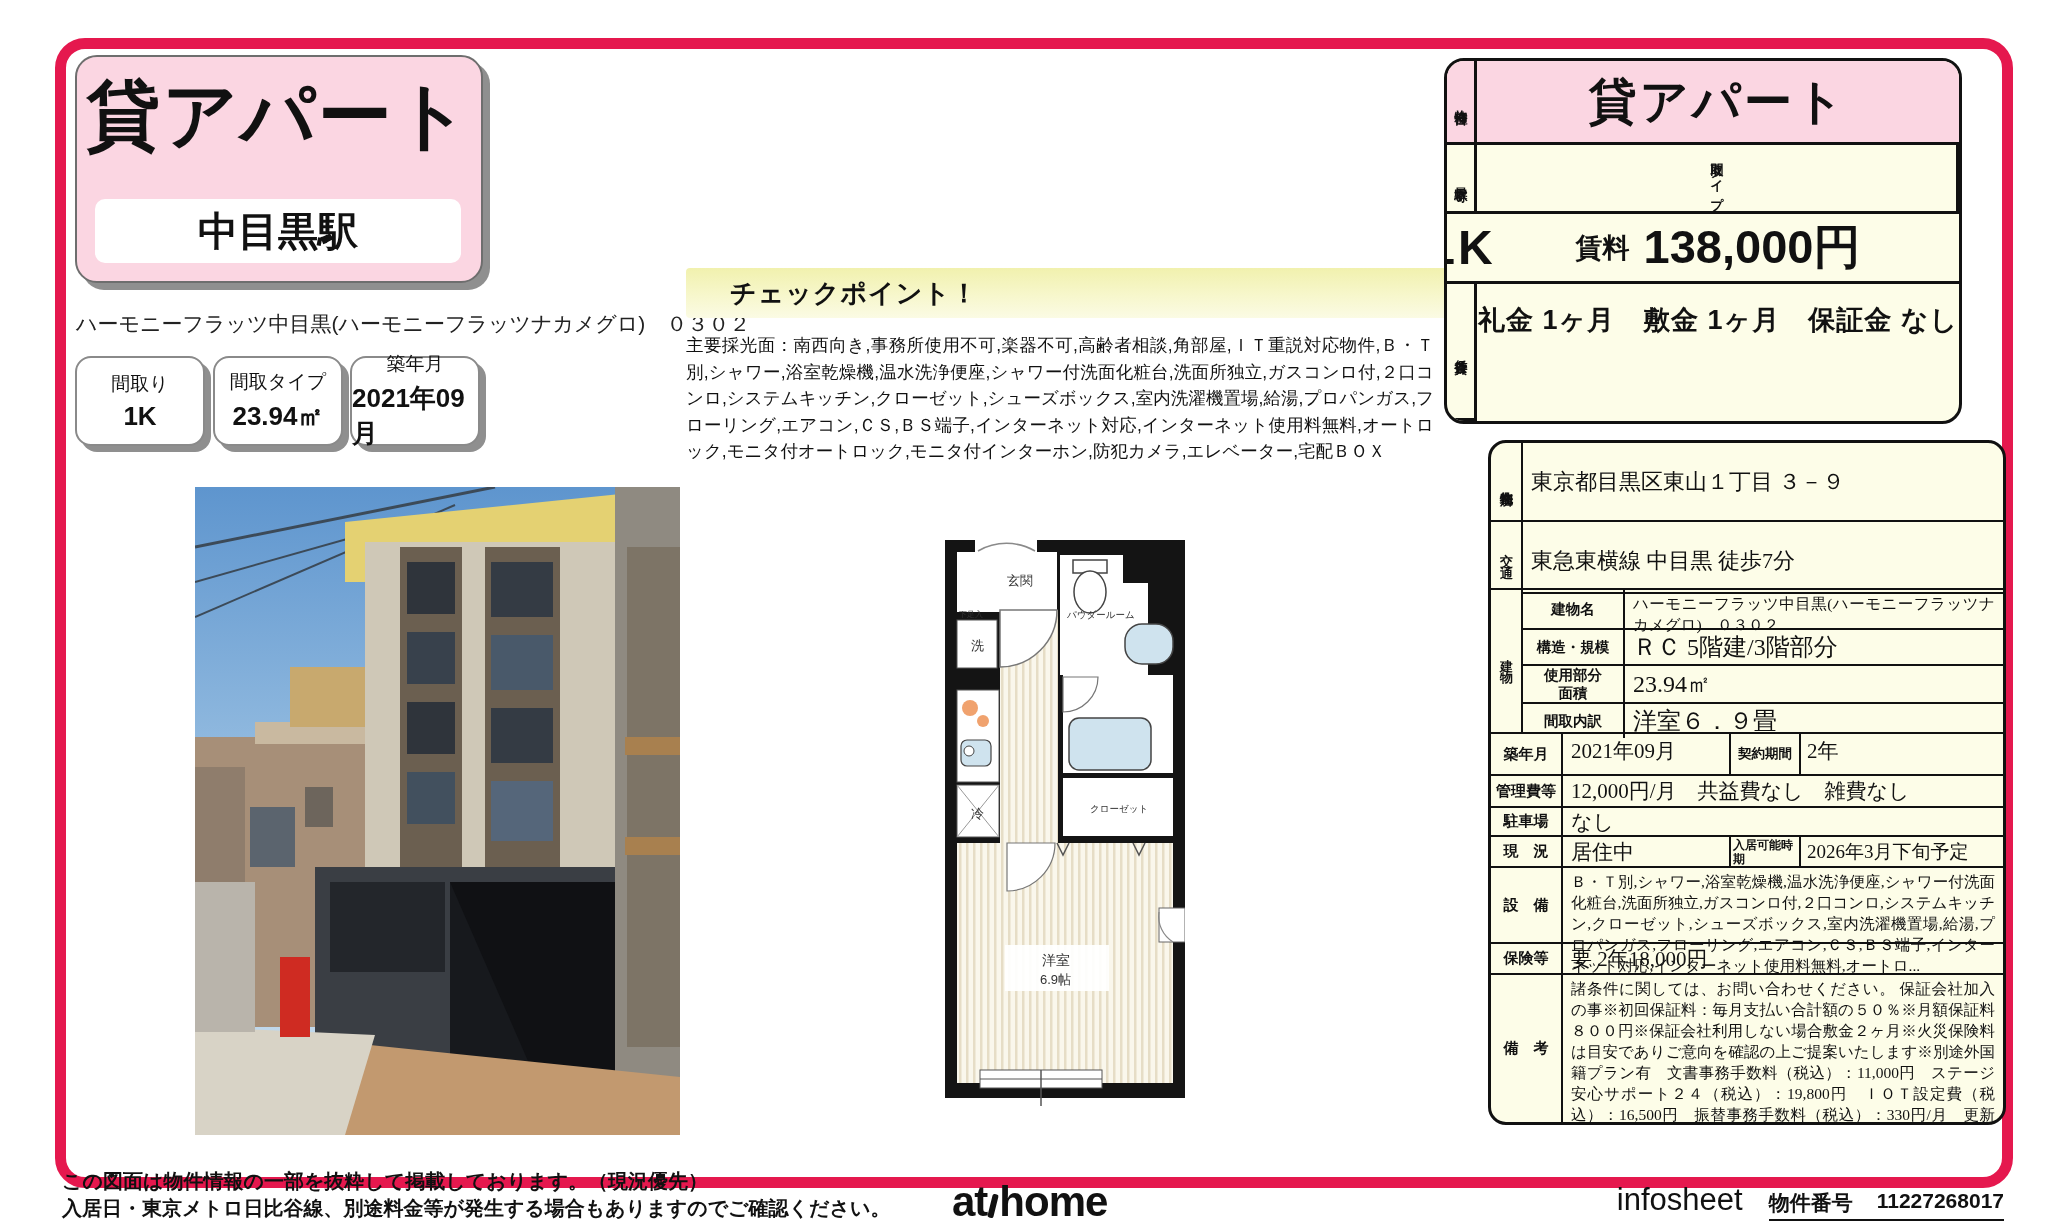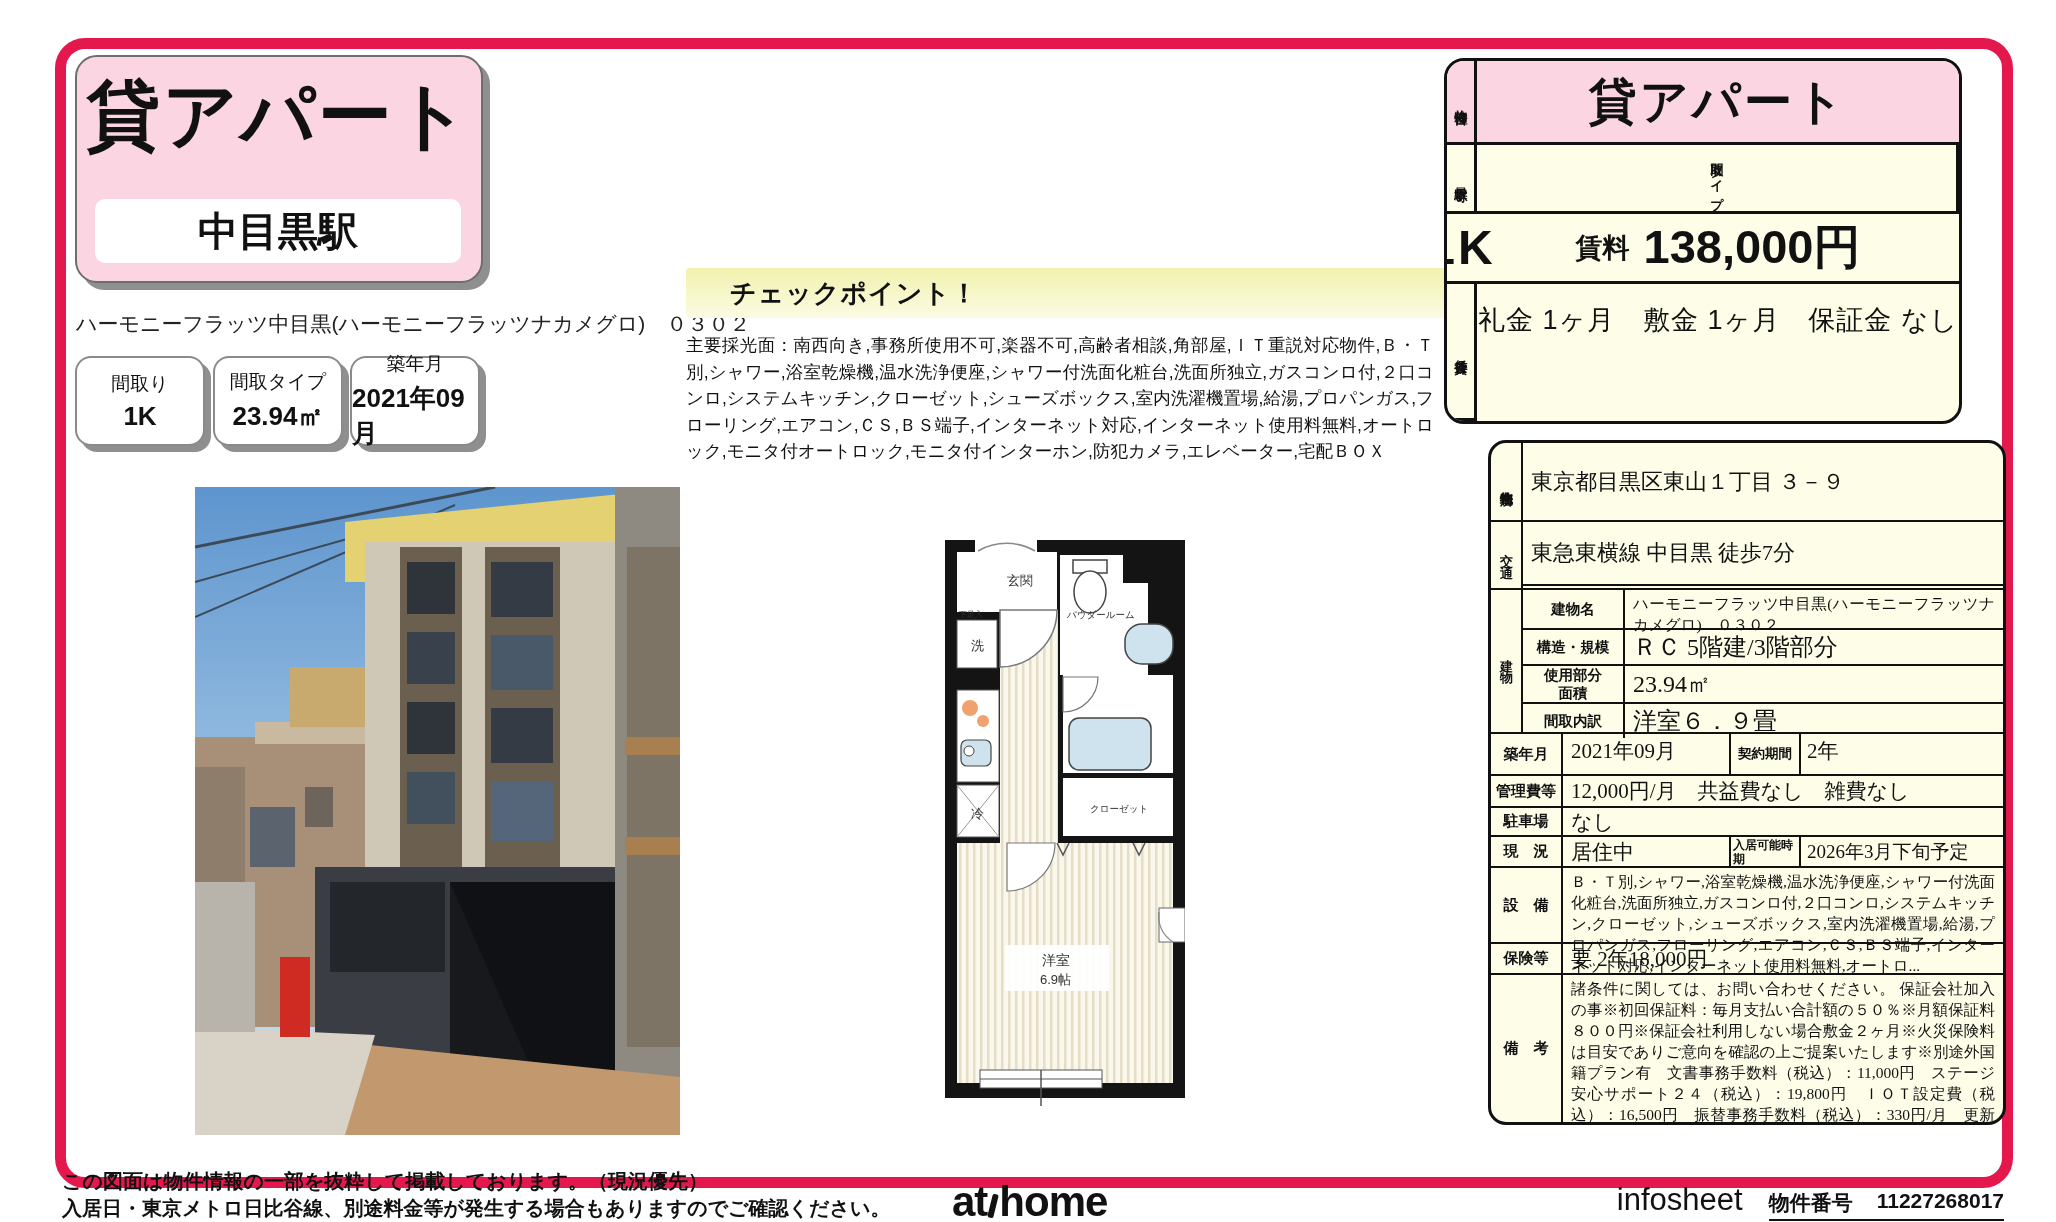--- a/index.html
+++ b/index.html
@@ -40,21 +40,21 @@
       border:3px solid #111;border-radius:20px;overflow:hidden;
       display:grid;grid-template-columns:30px 1fr;grid-template-rows:84px 69px 70px 72px 1fr;}
   .t1 .cell{border-bottom:3px solid #111;display:flex;align-items:center;justify-content:center;}
   .t1 .vlab{border-right:3px solid #111;writing-mode:vertical-rl;text-orientation:upright;
             font-size:13px;font-weight:bold;letter-spacing:1px;padding:2px 0;}
   .t1 .pink{background:#FBD6E2;}
   .t1 .big{font-size:48px;font-weight:bold;letter-spacing:3px;}
   .t1 .last{border-bottom:none;}
   .t1 .rentlab{font-size:27px;font-weight:bold;margin-right:14px;}
   .t1 .rentval{font-size:47px;font-weight:bold;}
-  .t1 .terms{font-size:27px;font-weight:normal;letter-spacing:1px;}
+  .t1 .terms{font-size:27px;font-weight:bold;letter-spacing:1px;}
 
   
   .t2{position:absolute;left:1488px;top:440px;width:512px;background:#FDFDE8;
       border:3px solid #111;border-radius:18px;overflow:hidden;font-size:15px;}
   .t2 .row{display:flex;border-bottom:2.5px solid #111;align-items:stretch;}
   .t2 .row.last{border-bottom:none;}
   .t2 .vlab{width:30px;min-width:30px;border-right:2.5px solid #111;writing-mode:vertical-rl;
             text-orientation:upright;display:flex;align-items:center;justify-content:center;
             font-weight:bold;font-size:13px;}
   .t2 .vlab.sp{letter-spacing:12px;}
@@ -66,21 +66,21 @@
            font-family:"Liberation Serif","DejaVu Serif",serif;font-size:22px;}
   .t2 .val.sm{font-size:15.5px;line-height:1.35;align-items:flex-start;padding-top:4px;text-align:justify;}
   .t2 .val.md{font-size:24px;}
   .t2 .sub{width:64px;min-width:64px;border-left:2.5px solid #111;border-right:2.5px solid #111;
            display:flex;align-items:center;justify-content:center;font-weight:bold;font-size:13.5px;
            text-align:left;line-height:1.2;padding:15px 2px;}
   .t2 .subval{width:190px;min-width:190px;display:flex;align-items:flex-start;padding:3px 6px;
               font-family:"Liberation Serif","DejaVu Serif",serif;font-size:21px;}
   .t2 .coltraffic{flex:1;display:flex;flex-direction:column;}
   .t2 .coltraffic .l1{border-bottom:2px solid #111;height:34px;display:flex;align-items:center;
-                      padding:16px 8px;font-family:"Liberation Serif","DejaVu Serif",serif;font-size:22px;}
+                      padding:16px 8px;font-family:"Liberation Serif","DejaVu Serif",serif;font-size:22px;margin-top:8px;}
   .t2 .coltraffic .l2{height:30px;}
   .t2 .bgroup{flex:1;display:flex;flex-direction:column;}
   .t2 .brow{display:flex;border-bottom:2.5px solid #111;align-items:stretch;}
   .t2 .brow.blast{border-bottom:none;}
   .t2 .wrapjust{max-width:72px;line-height:1.25;}
   .t2 .topval{align-items:flex-start;}
 
   
   .disclaimer{position:absolute;left:62px;top:1168px;width:900px;font-size:20px;font-weight:bold;line-height:1.33;}
   .logo{position:absolute;left:952px;top:1178px;display:flex;align-items:flex-end;

